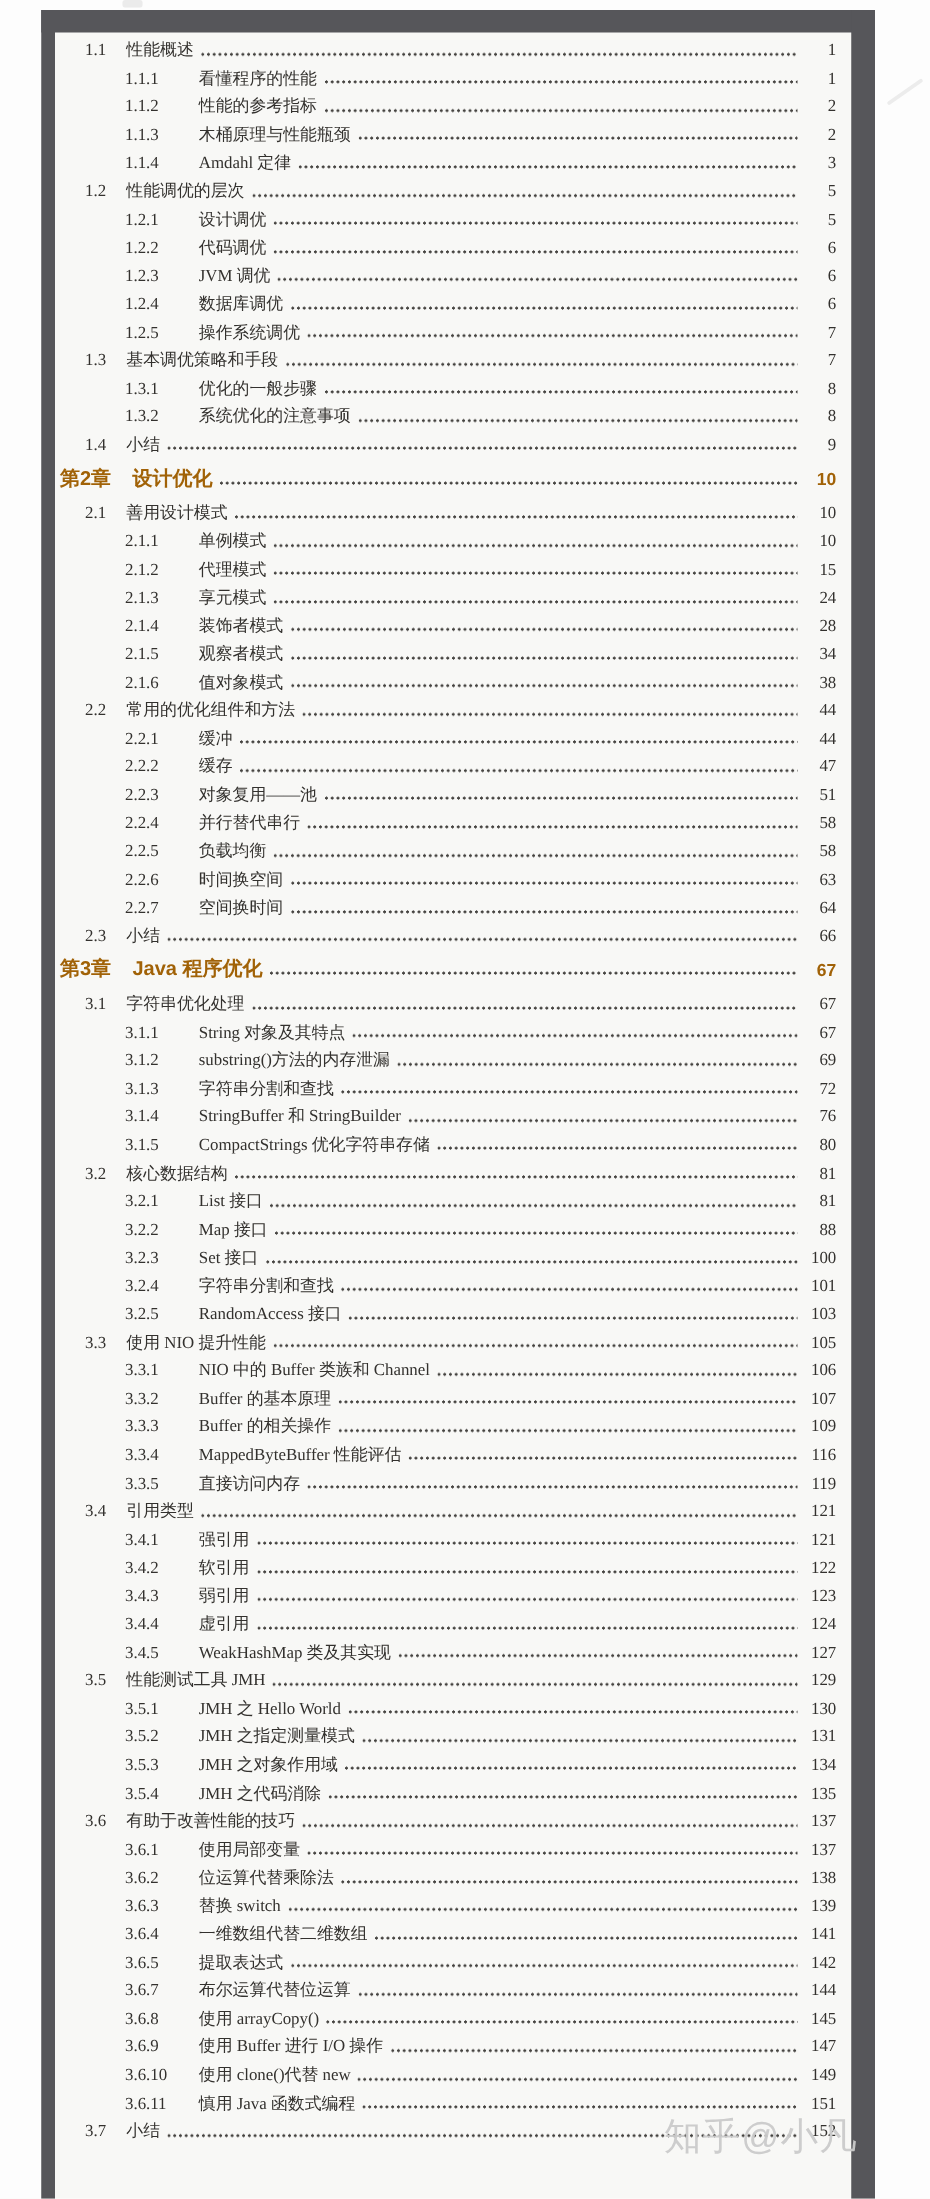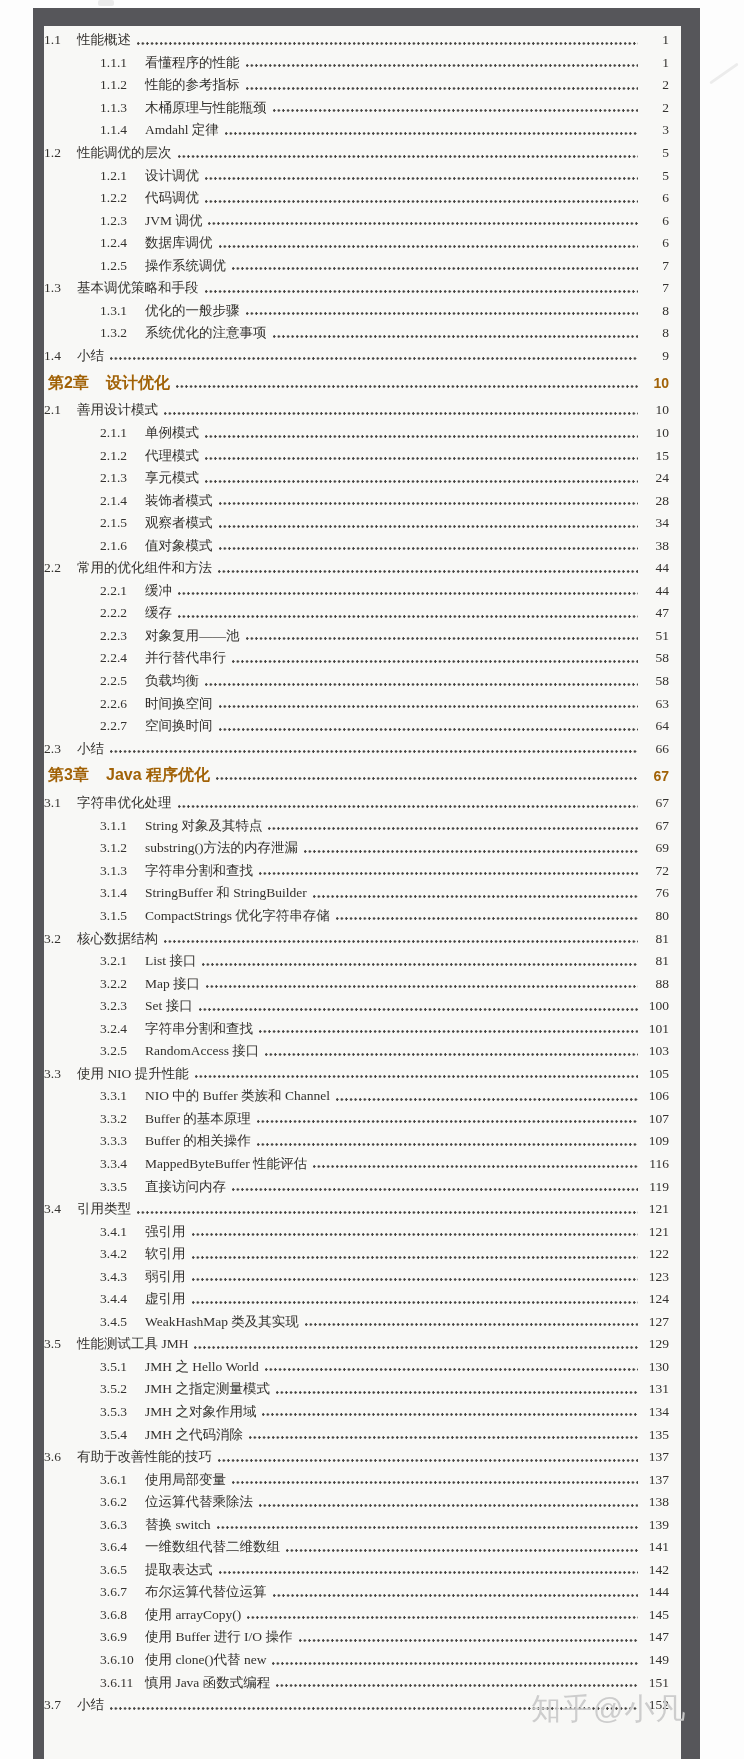--- a/index.html
+++ b/index.html
@@ -35,22 +35,22 @@
   }
   .row .num{flex:none;}
   .row .title{flex:none;padding-right:6px;}
   .row .leader{
     flex:1 1 auto;height:3px;align-self:center;position:relative;top:3px;
     margin-right:5px;
     background-image:radial-gradient(circle at 1.2px 1.5px, var(--dots) 1.05px, rgba(0,0,0,0) 1.35px);
     background-size:4.6px 3px;background-repeat:repeat-x;background-position:left center;
   }
   .row .page{flex:none;min-width:26px;text-align:right;}
-  .row.s1 .num{min-width:26px;margin-right:7px;}
-  .row.s2 .num{margin-left:56px;min-width:39px;margin-right:6px;}
+  .row.s1 .num{margin-left:24px;min-width:26px;margin-right:7px;}
+  .row.s2 .num{margin-left:56px;min-width:39px;margin-right:20px;}
   .row.ch{
     height:32px;font-size:16px;font-weight:bold;color:#a16207;
     font-family:"Liberation Sans","DejaVu Sans",sans-serif;
   }
   .row.ch .num{margin-left:4px;min-width:48px;margin-right:10px;}
   .row.ch .page{font-size:14px;}
   .watermark{
     position:absolute;left:531px;top:1689px;z-index:10;
     font-size:30px;letter-spacing:1px;color:var(--watermark);
     font-family:"Liberation Sans","DejaVu Sans",sans-serif;

